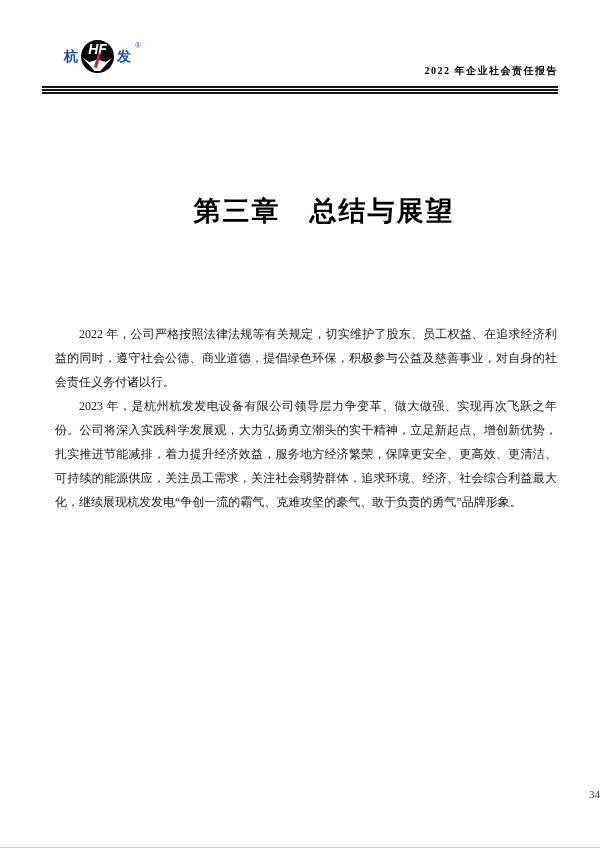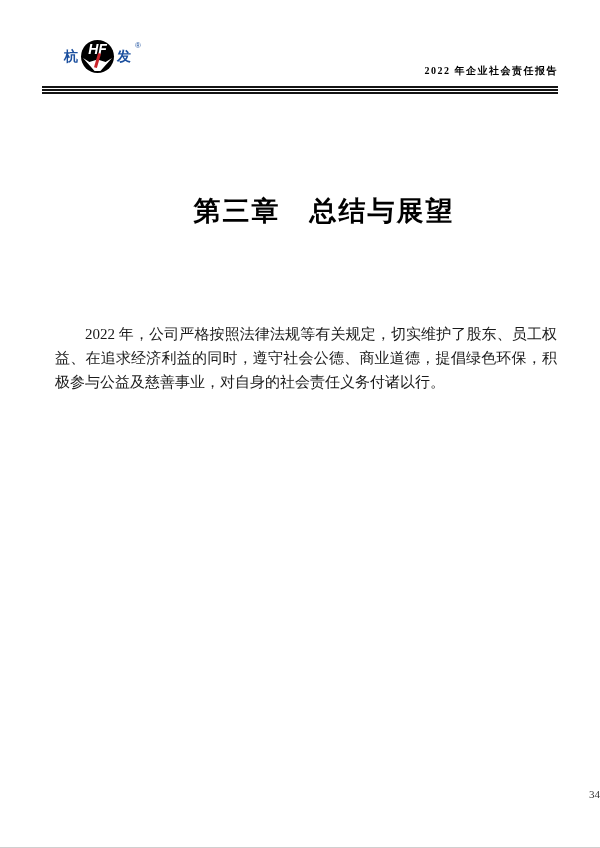--- a/index.html
+++ b/index.html
@@ -137,21 +137,21 @@
 
   
   .body-text {
     position: absolute;
     top: 322px;
     left: 55px;
     width: 502px;
   }
   .body-text p {
     font-family: "Liberation Serif", "DejaVu Serif", serif;
-    font-size: 15px;
+    font-size: 12px;
     line-height: 24px;
     text-align: justify;
     text-indent: 2em;
     color: #1a1a1a;
   }
 
   
   .footer {
     position: absolute;
     top: 784px;
@@ -183,19 +183,20 @@
     </div>
     <div class="report-title">2022 年企业社会责任报告</div>
   </div>
 
   <div class="header-rule"></div>
 
   <h1 class="chapter-title">第三章　总结与展望</h1>
 
   <main class="body-text">
     <p>2022 年，公司严格按照法律法规等有关规定，切实维护了股东、员工权益、在追求经济利益的同时，遵守社会公德、商业道德，提倡绿色环保，积极参与公益及慈善事业，对自身的社会责任义务付诸以行。</p>
+    <p>2023 年，是杭州杭发发电设备有限公司领导层力争变革、做大做强、实现再次飞跃之年份。公司将深入实践科学发展观，大力弘扬勇立潮头的实干精神，立足新起点、增创新优势，扎实推进节能减排，着力提升经济效益，服务地方经济繁荣，保障更安全、更高效、更清洁、可持续的能源供应，关注员工需求，关注社会弱势群体，追求环境、经济、社会综合利益最大化，继续展现杭发发电“争创一流的霸气、克难攻坚的豪气、敢于负责的勇气”品牌形象。</p>
   </main>
 
   <footer class="footer">
     <span class="page-number">34</span>
   </footer>
 
 </div>
 
 </body></html>

